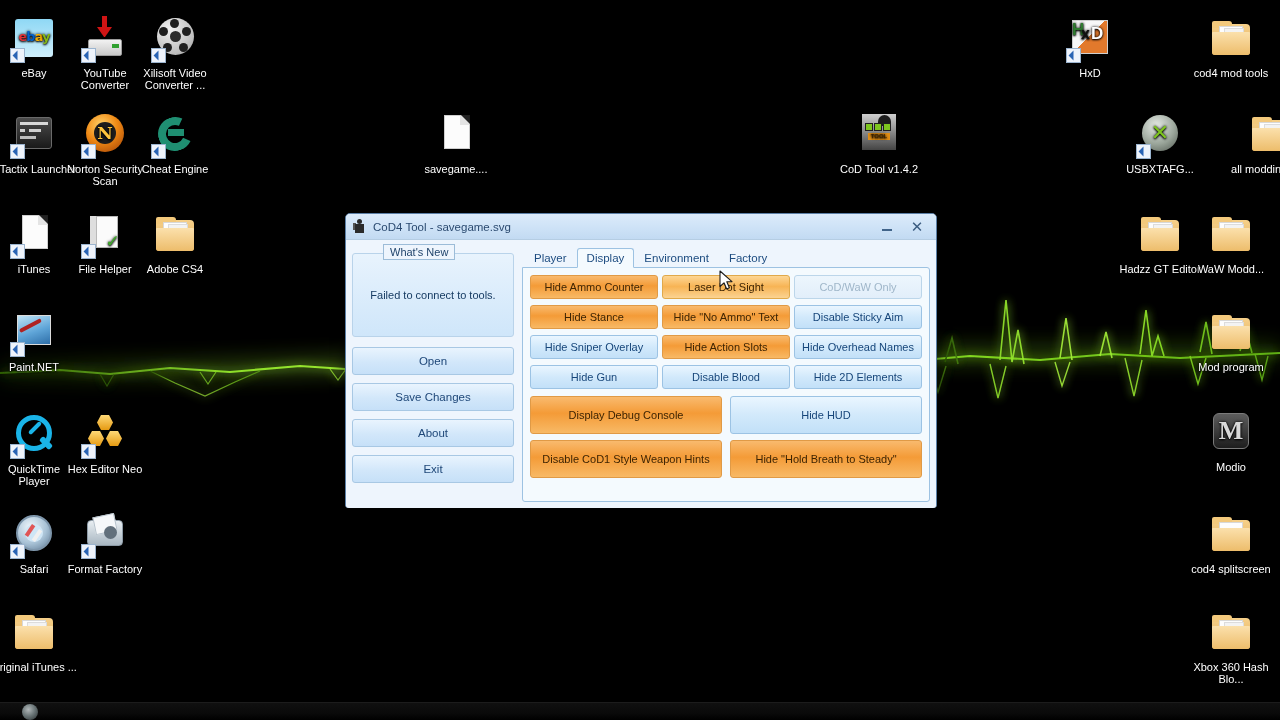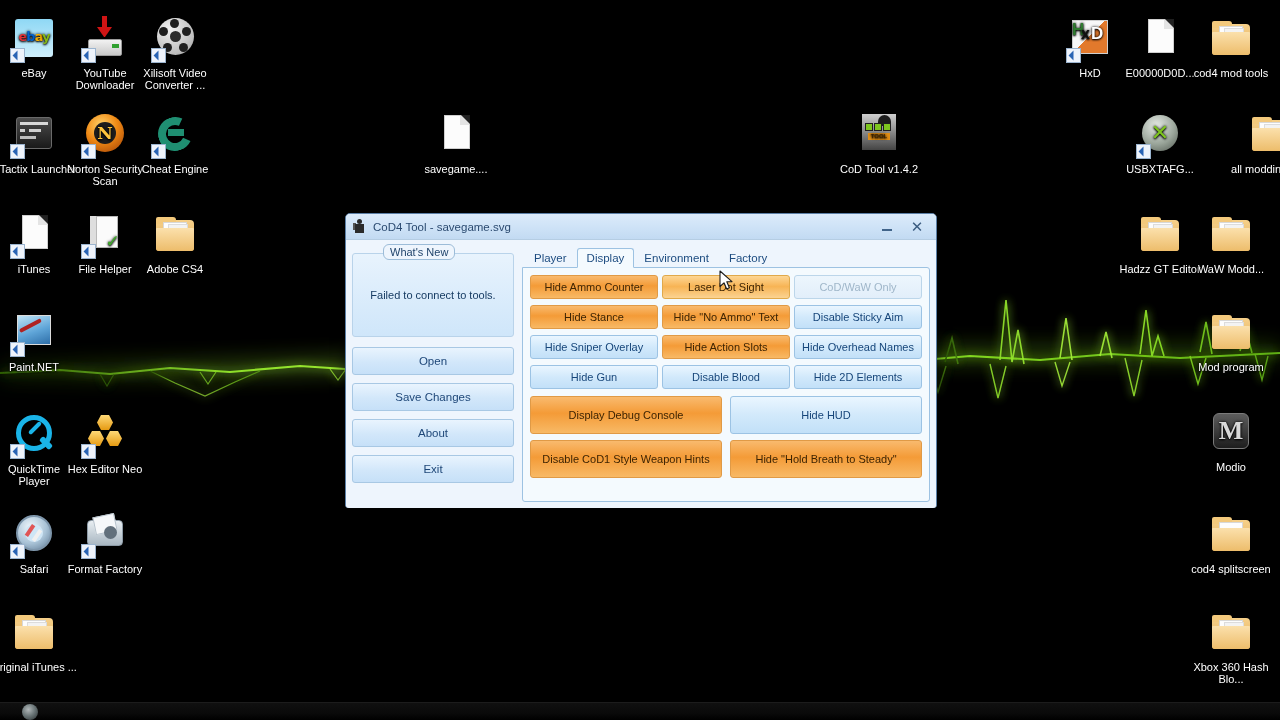--- a/index.html
+++ b/index.html
@@ -172,21 +172,21 @@
     border:1px solid #b9d3ea;
     border-radius:3px;
     background: linear-gradient(180deg,#e8f3fd 0%, #cfe6fa 100%);
     display:flex;align-items:center;justify-content:center;
     margin-bottom:10px;
   }
   #whatsnew-legend {
     position:absolute; top:-10px; left:30px;
     background:#eef5fd;
     border:1px solid #9cbcd8;
-    border-radius:6px;
+    border-radius:0;
     font-size:11px; color:#22456c;
     padding:1px 6px;
   }
   #whatsnew-text { font-size:11px; color:#173c63; }
 
   .lbtn {
     height:28px;
     margin-bottom:8px;
     border:1px solid #a8c8e4;
     border-radius:3px;
@@ -323,21 +323,21 @@
   </div>
 
   <div class="dicon" style="left:62px; top:16px;">
     <div class="glyph">
       <div style="position:absolute;left:20px;top:0px;width:5px;height:13px;background:#d01414;"></div>
       <div style="position:absolute;left:15px;top:11px;width:15px;height:0;border-left:7.5px solid transparent;border-right:7.5px solid transparent;border-top:10px solid #d01414;"></div>
       <div style="position:absolute;left:6px;top:23px;width:34px;height:17px;border-radius:2px;background:linear-gradient(180deg,#f2f2f2 0%,#c9c9c9 100%);border:1px solid #9c9c9c;"></div>
       <div style="position:absolute;left:30px;top:28px;width:7px;height:4px;background:#2fa02f;"></div>
       <span class="shortcut"></span>
     </div>
-    <span class="label">YouTube Downloader</span>
+    <span class="label">YouTube Converter</span>
   </div>
 
   <div class="dicon" style="left:132px; top:16px;">
     <div class="glyph">
       <div style="position:absolute;left:5px;top:2px;width:37px;height:37px;border-radius:50%;background:radial-gradient(circle at 35% 30%,#f2f2f2,#bdbdbd 70%,#8d8d8d);"></div>
       <div style="position:absolute;left:18px;top:15px;width:11px;height:11px;border-radius:50%;background:#2b2b2b;"></div>
       <div style="position:absolute;left:18px;top:3px;width:9px;height:9px;border-radius:50%;background:#1f1f1f;"></div>
       <div style="position:absolute;left:7px;top:11px;width:9px;height:9px;border-radius:50%;background:#1f1f1f;"></div>
       <div style="position:absolute;left:30px;top:11px;width:9px;height:9px;border-radius:50%;background:#1f1f1f;"></div>
       <div style="position:absolute;left:11px;top:27px;width:9px;height:9px;border-radius:50%;background:#1f1f1f;"></div>
@@ -504,28 +504,20 @@
     <div class="glyph">
       <div style="position:absolute;left:5px;top:4px;width:36px;height:34px;background:linear-gradient(135deg,#f7f7f7 48%, #e2792c 48%);border:1px solid #cfcfcf;"></div>
       <span style="position:absolute;left:5px;top:4px;font:bold 17px 'Liberation Sans',sans-serif;color:#2f7a2f;line-height:20px;">H</span>
       <span style="position:absolute;left:24px;top:8px;font:bold 17px 'Liberation Sans',sans-serif;color:#fff;line-height:20px;">D</span>
       <span style="position:absolute;left:14px;top:8px;font:bold 16px 'Liberation Sans',sans-serif;color:#111;line-height:20px;">x</span>
       <span class="shortcut"></span>
     </div>
     <span class="label">HxD</span>
   </div>
 
-  <div class="dicon" style="left:1117px; top:16px;">
-    <div class="glyph">
-      <div class="doc">
-          <span class="fold"></span>
-        </div>
-    </div>
-    <span class="label">E00000D0D...</span>
-  </div>
 
   <div class="dicon" style="left:1188px; top:16px;">
     <div class="glyph">
       <div class="folder">
           <div class="back"></div>
           <div class="tab"></div>
           <div class="paper"></div>
           <div class="paper2"></div>
           <div class="front"></div>
         </div>

